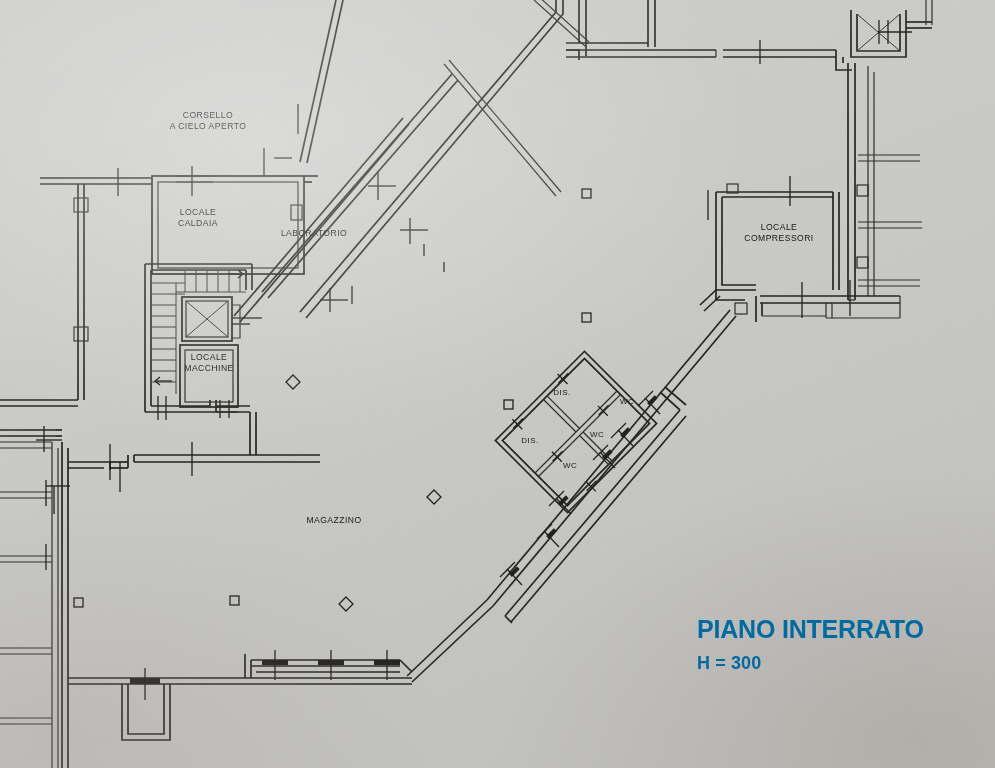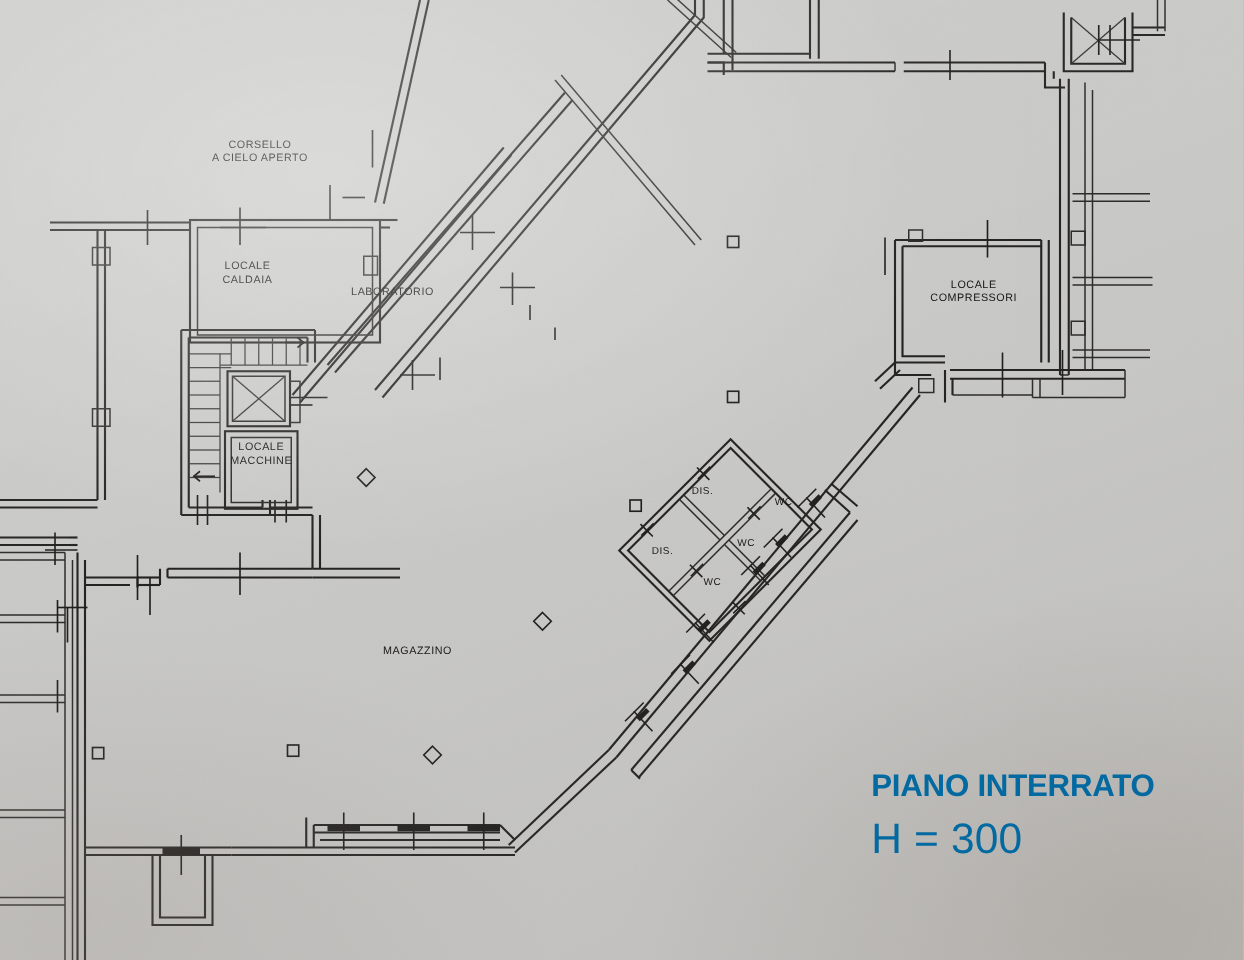--- a/index.html
+++ b/index.html
@@ -66,22 +66,22 @@
     pointer-events: none;
   }
   #title-block .t-line1 {
     font-size: 25px;
     font-weight: bold;
     letter-spacing: -0.2px;
     line-height: 1.0;
     white-space: nowrap;
   }
   #title-block .t-line2 {
-    font-size: 34px;
-    font-weight: normal;
+    font-size: 18px;
+    font-weight: bold;
     letter-spacing: 0.1px;
     margin-top: 12px;
     line-height: 1.0;
     white-space: nowrap;
   }
 </style>
 </head>
 <body>
 
 <div id="plan-page">

